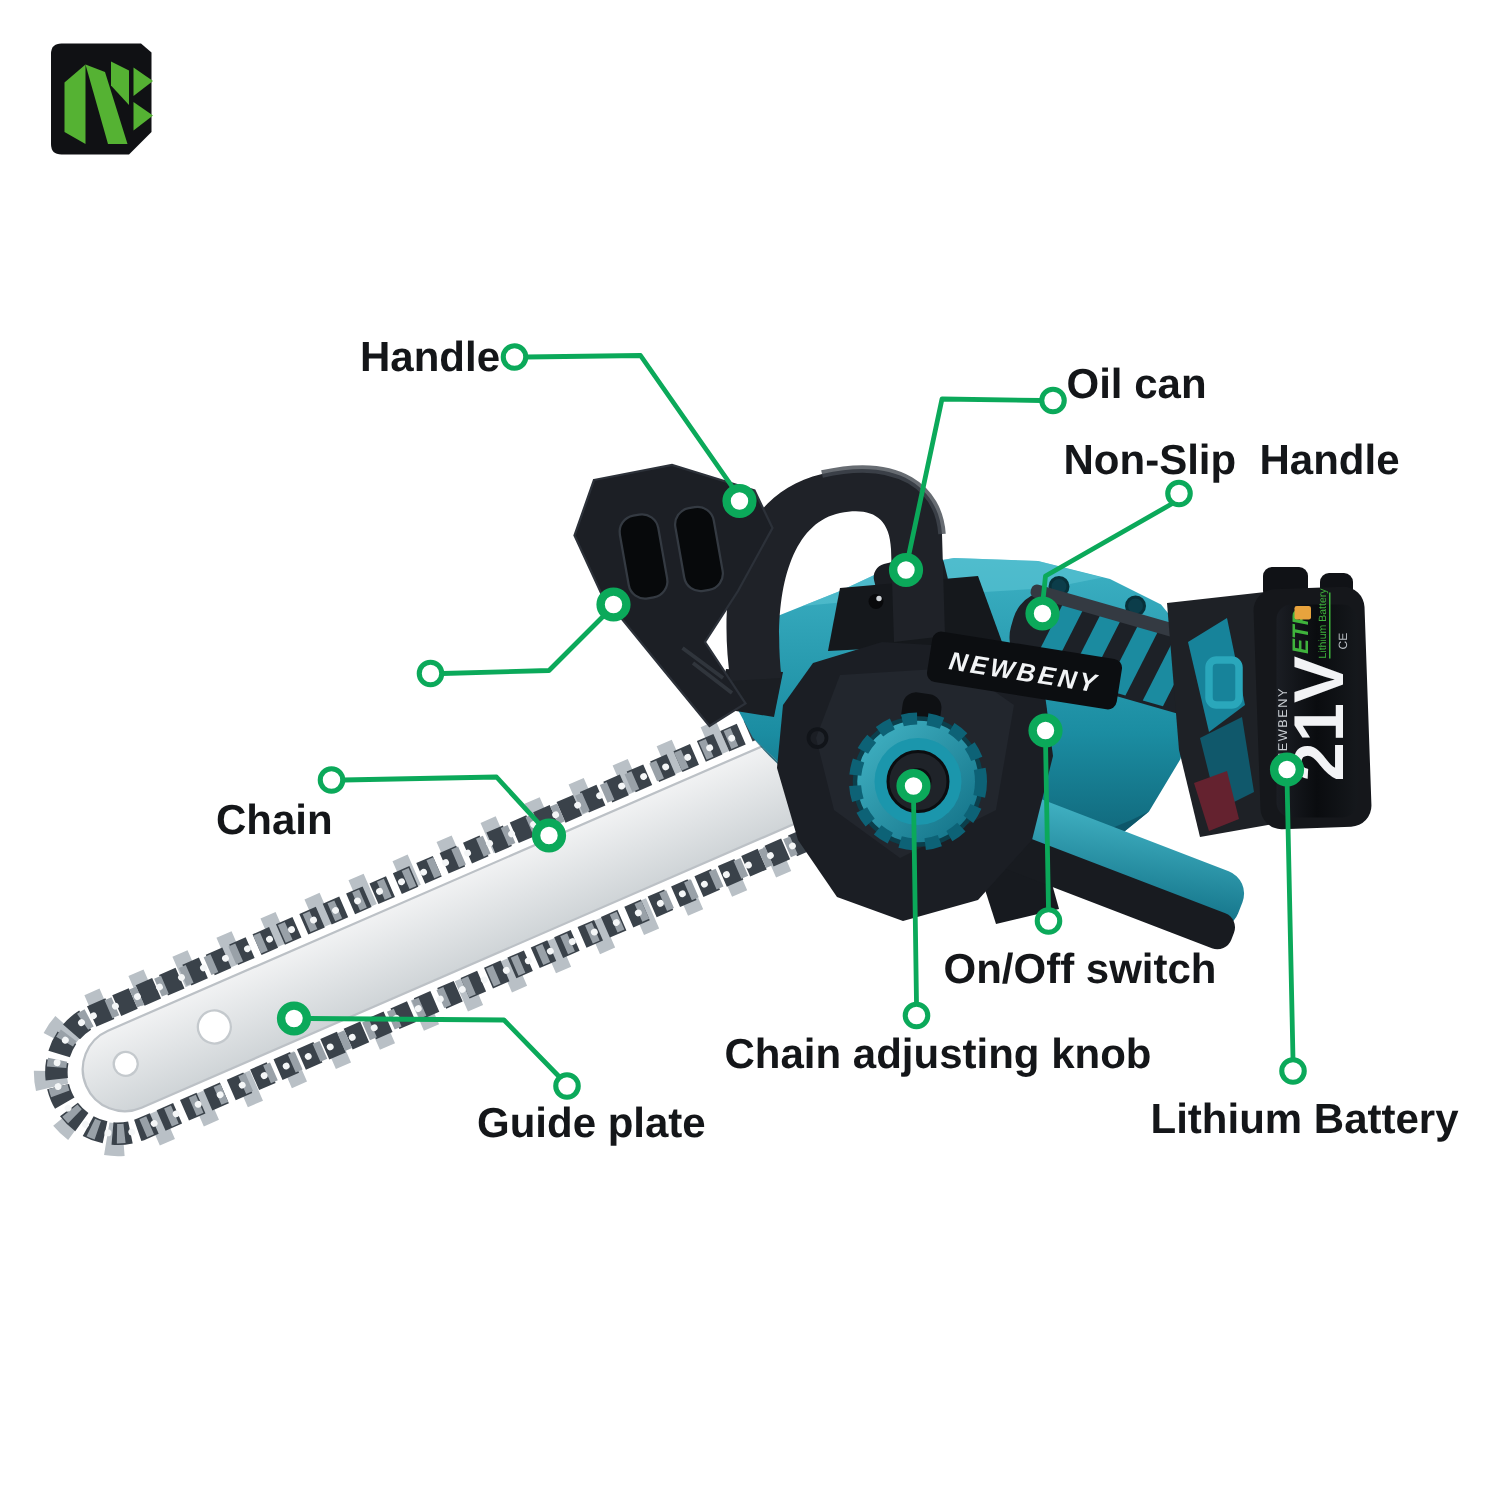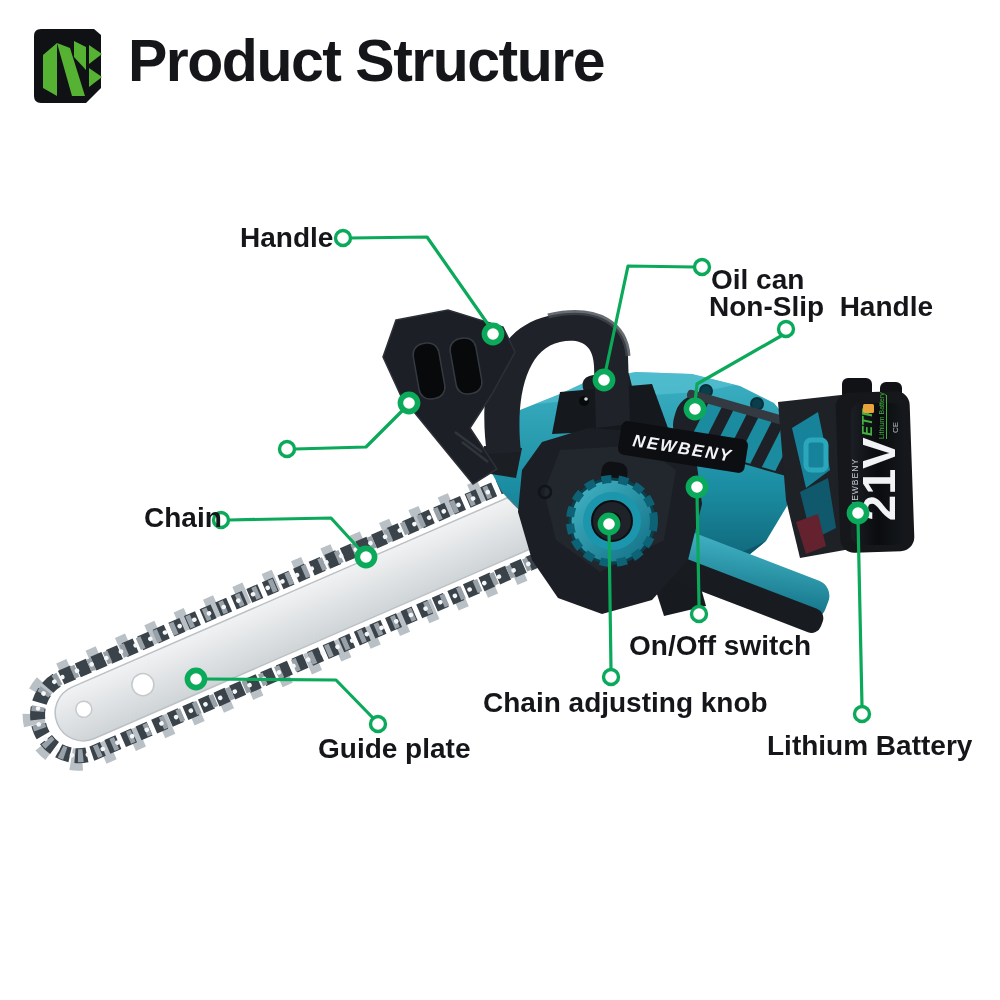--- a/index.html
+++ b/index.html
@@ -36,21 +36,20 @@
     <path d="M6,10 Q6,3 13,3 L66,3 L73,9 L73,62 L58,77 L13,77 Q6,77 6,70 Z" fill="#101114"></path>
     <g fill="var(--logo-green)">
       <polygon points="15,29 29,17 29,70 15,62"></polygon>
       <polygon points="29,17 42,22 57,70 44,70"></polygon>
       <polygon points="46,15 58,21 58,44 46,31"></polygon>
       <polygon points="61,19 74,28 61,38"></polygon>
       <polygon points="61,42 74,51 61,61"></polygon>
     </g>
   </svg>
 
-  <div class="title">Product Structure</div>
 
   <svg class="art" viewBox="0 0 1000 1000">
     <defs>
       <linearGradient id="barGrad" x1="0" y1="0" x2="0" y2="1">
         <stop offset="0" stop-color="#f1f2f3"></stop>
           <stop offset="1" stop-color="#cfd4d7"></stop>
       </linearGradient>
       <linearGradient id="tealGrad" x1="0" y1="0" x2="0" y2="1">
         <stop offset="0" stop-color="#3db1c4"></stop>
           <stop offset="0.55" stop-color="#1b8da2"></stop>
@@ -225,20 +224,20 @@
       </g>
       <g>
         <path class="lead" d="M862,706 L858,519"></path>
         <circle class="ring" cx="862" cy="714" r="7.5"></circle>
         <circle class="dot" cx="858" cy="513" r="8.6"></circle>
       </g>
     </g>
   </svg>
 
   <div class="part-label" style="left:240px;top:224px;">Handle</div>
-  <div class="part-label" style="left:711px;top:266px;">Oil can</div>
+  <div class="part-label" style="left:711px;top:242px;">Oil can</div>
   <div class="part-label" style="left:709px;top:293px;text-align:right;">Non-Slip  Handle</div>
-  <div class="part-label" style="left:144px;top:504px;text-align:right;">Chain</div>
+  <div class="part-label" style="left:144px;top:533px;text-align:right;">Chain</div>
   <div class="part-label" style="left:318px;top:735px;">Guide plate</div>
   <div class="part-label" style="left:483px;top:689px;">Chain adjusting knob</div>
   <div class="part-label" style="left:629px;top:632px;">On/Off switch</div>
   <div class="part-label" style="left:767px;top:732px;">Lithium Battery</div>
 </div>
 
 </body></html>

